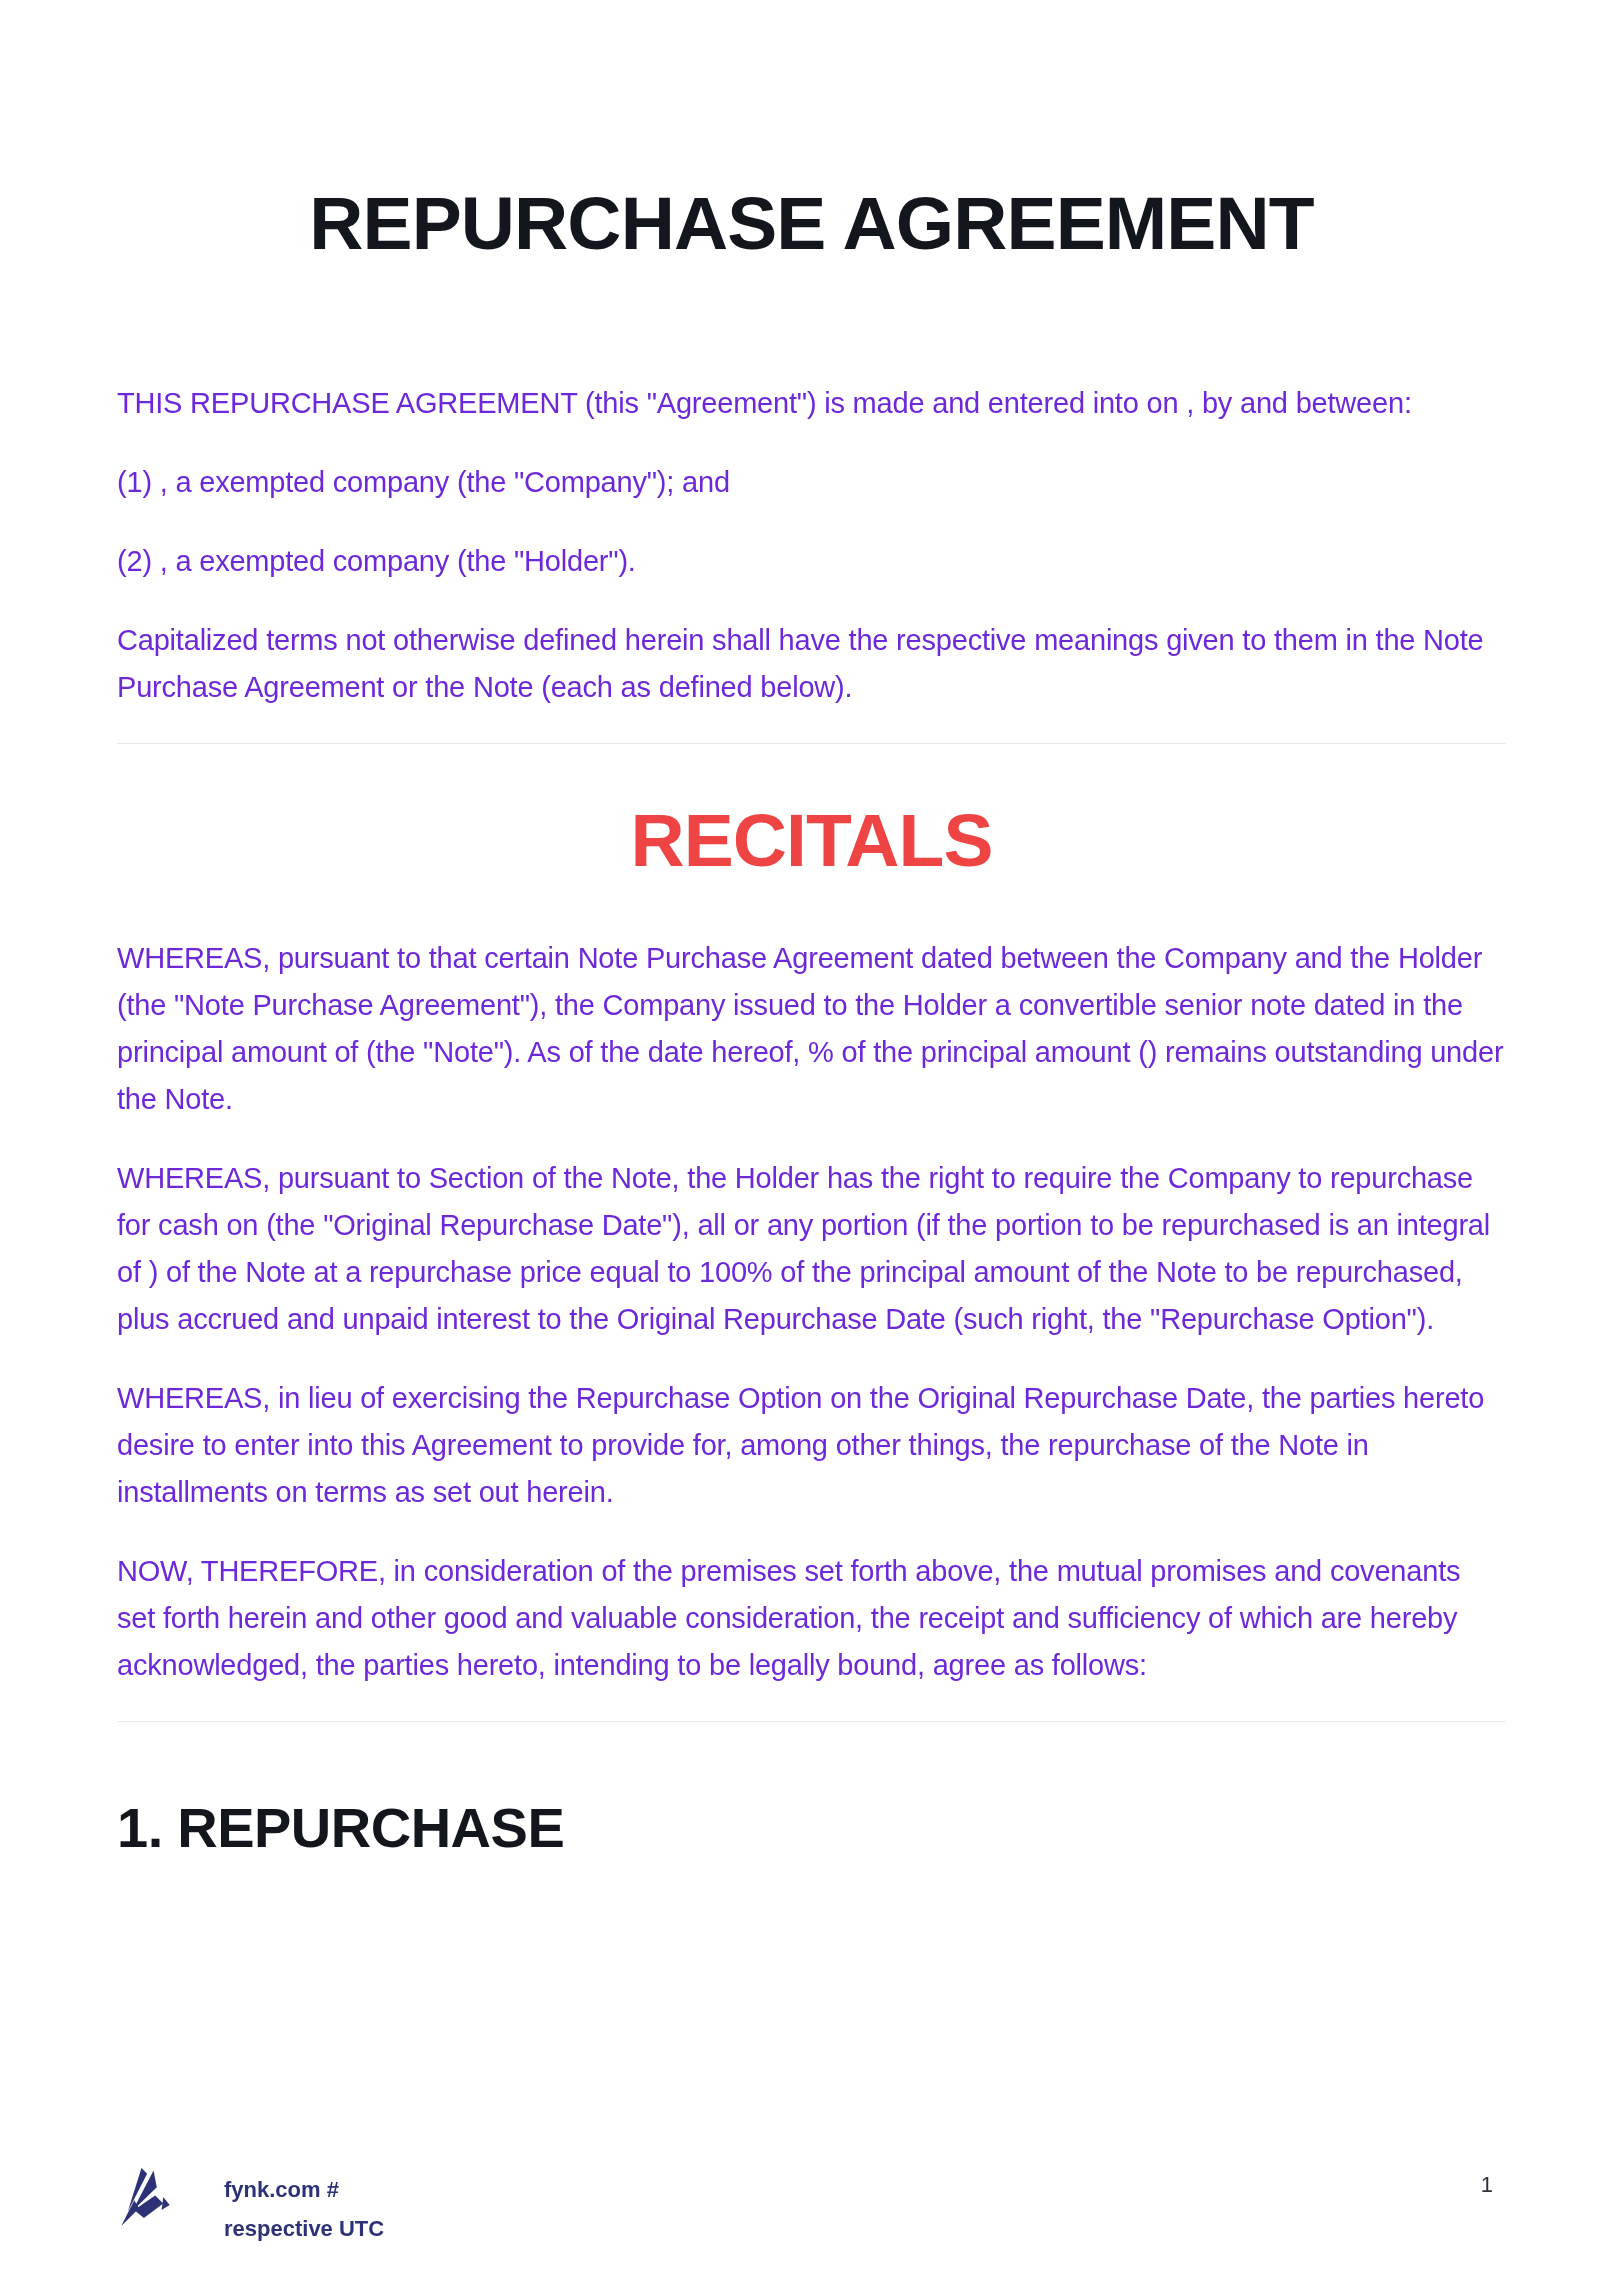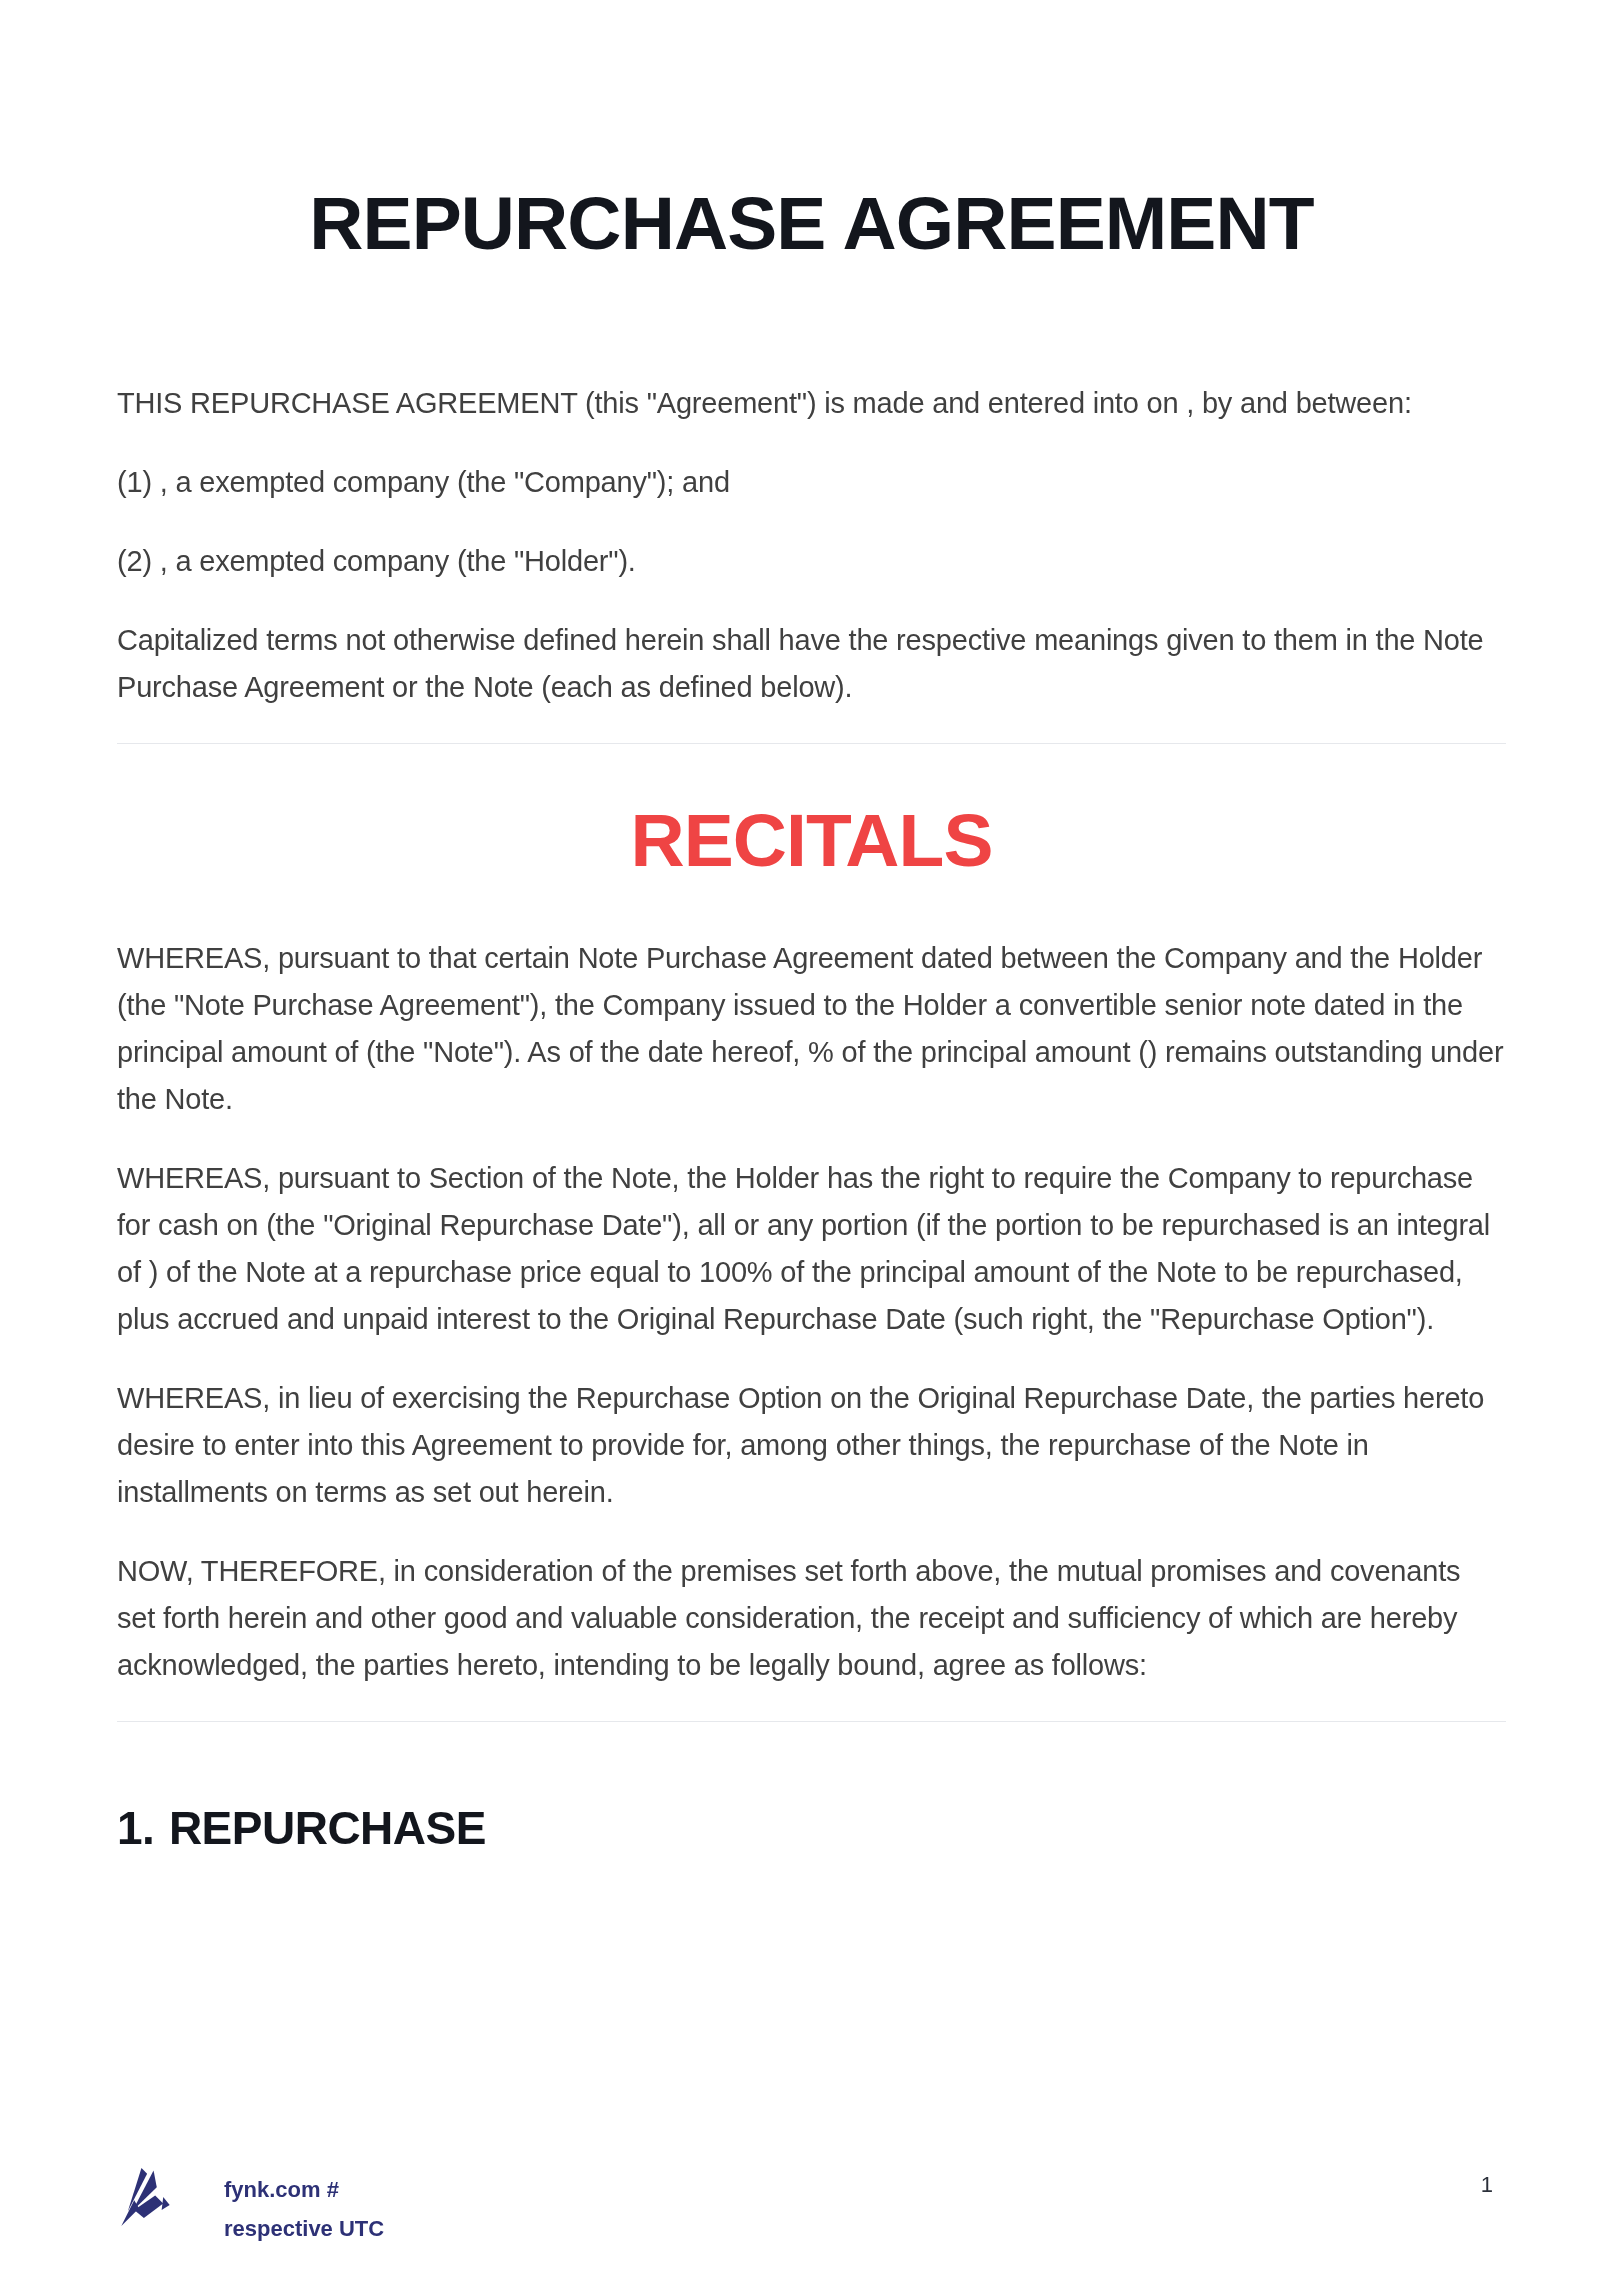--- a/index.html
+++ b/index.html
@@ -37,36 +37,36 @@
     font-weight: bold;
     letter-spacing: -0.9px;
     text-align: center;
     color: #ef4444;
   }
   .body-text {
     margin: 0 0 32px 0;
     font-size: 29px;
     line-height: 47px;
     letter-spacing: -0.2px;
-    color: #404040;
+    color: #6d28d9;
   }
   .first-paragraph {
     margin-top: 113px;
   }
   .after-heading {
     margin-top: 51px;
   }
   .section-divider {
     border: none;
     border-top: 1.8px solid #e6e8ec;
     margin: 14.5px 0 0 0;
   }
   .section-heading {
     margin: 78px 0 0 0;
-    font-size: 46px;
+    font-size: 56px;
     line-height: 56px;
     font-weight: bold;
     letter-spacing: -0.5px;
     color: #13161d;
   }
   .section-number {
     display: inline-block;
     margin-right: 14.5px;
   }
   .page-footer {

